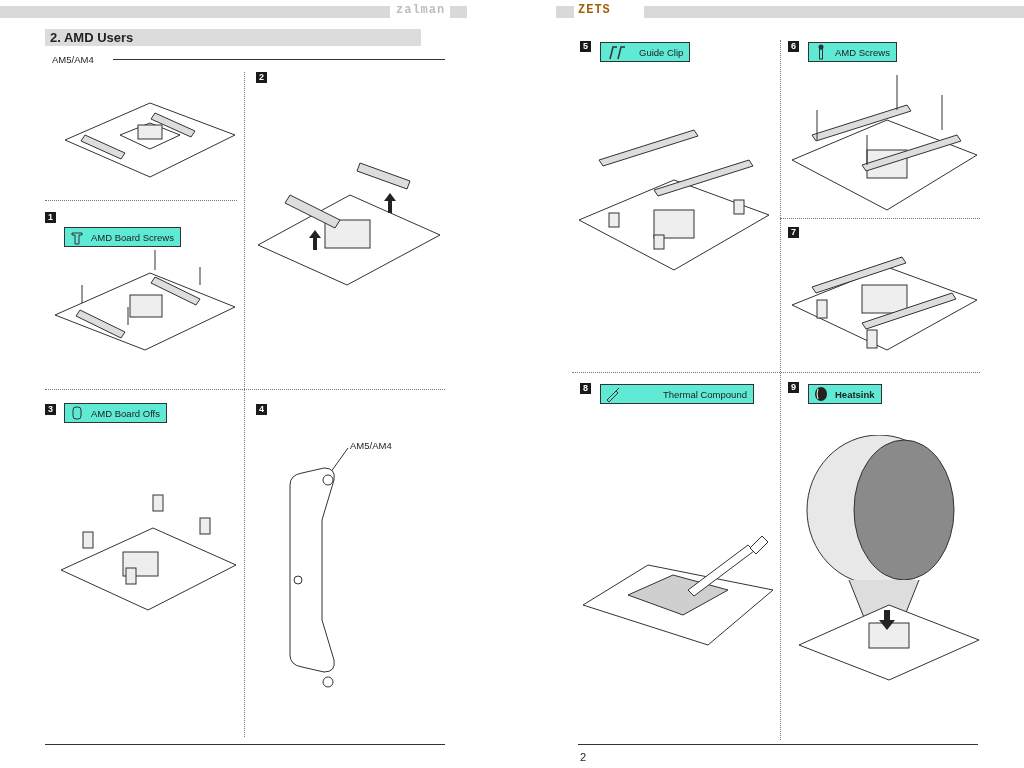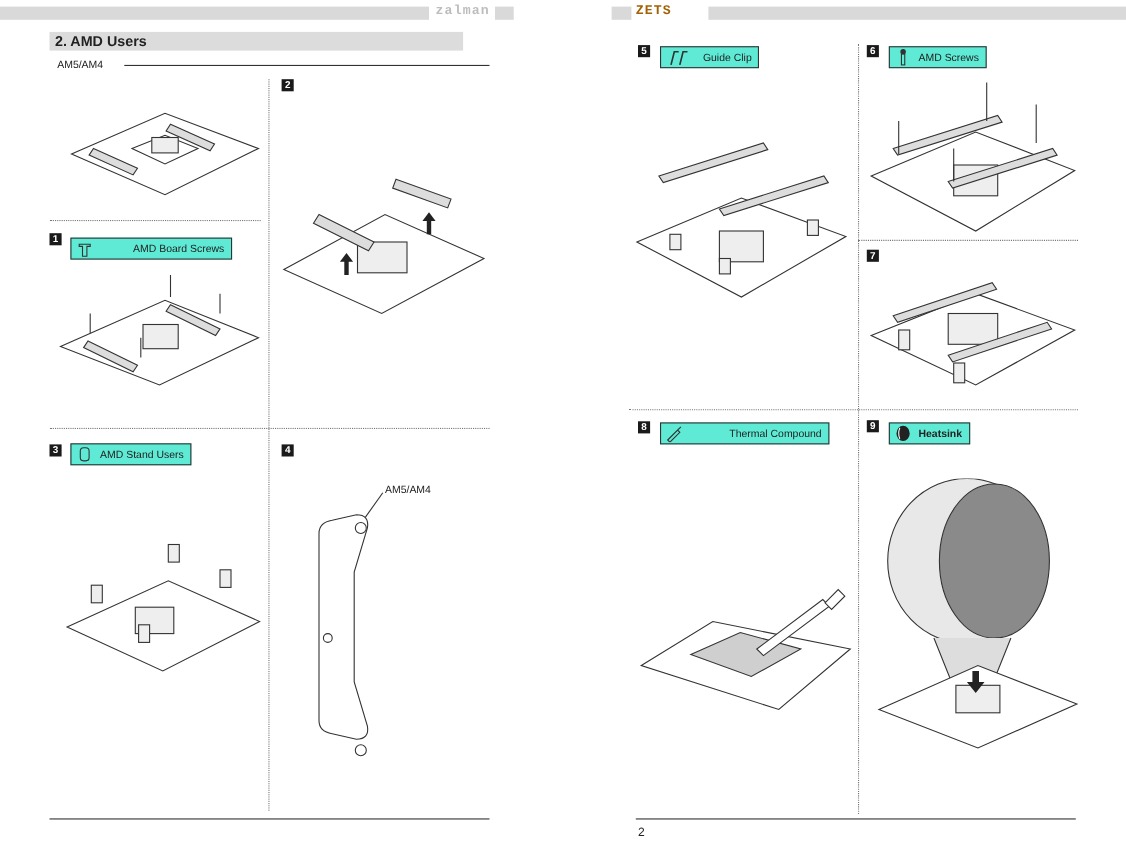--- a/index.html
+++ b/index.html
@@ -51,21 +51,21 @@
 
   <svg class="illus" style="left:60px;top:95px;" width="180" height="90">
     <polygon points="5,45 90,8 175,40 90,82" fill="#fff" stroke="#333"></polygon>
     <polygon points="60,40 90,28 120,40 90,54" fill="#fff" stroke="#333"></polygon>
     <rect x="78" y="30" width="24" height="14" fill="#eee" stroke="#333"></rect>
     <path d="M25,40 l40,18 l-4,6 l-40,-18z" fill="#ddd" stroke="#333"></path>
     <path d="M95,18 l40,18 l-4,6 l-40,-18z" fill="#ddd" stroke="#333"></path>
   </svg>
 
   <div class="step-num" style="left:45px;top:212px;">1</div>
-  <div class="part-box" style="left:64px;top:216px;gap:30px;">
+  <div class="part-box" style="left:64px;top:227px;">
     <svg class="ico" viewBox="0 0 16 16">
         <path d="M3,4 h10 v2 h-3 v9 h-4 v-9 h-3z" fill="none" stroke="#333"></path>
       </svg>
     <span>AMD Board Screws</span>
   </div>
   <svg class="illus" style="left:50px;top:245px;" width="190" height="110">
     <polygon points="5,70 100,28 185,62 95,105" fill="#fff" stroke="#333"></polygon>
     <rect x="80" y="50" width="32" height="22" fill="#eee" stroke="#333"></rect>
     <path d="M30,65 l45,22 l-4,6 l-45,-22z" fill="#ddd" stroke="#333"></path>
     <path d="M105,32 l45,22 l-4,6 l-45,-22z" fill="#ddd" stroke="#333"></path>
@@ -83,21 +83,21 @@
     <path d="M105,8 l50,18 l-3,8 l-50,-18z" fill="#ddd" stroke="#333"></path>
     <path d="M58,95 v-12 h-4 l6,-8 l6,8 h-4 v12z" fill="#222"></path>
     <path d="M133,58 v-12 h-4 l6,-8 l6,8 h-4 v12z" fill="#222"></path>
   </svg>
 
   <div class="step-num" style="left:45px;top:404px;">3</div>
   <div class="part-box" style="left:64px;top:403px;">
     <svg class="ico" viewBox="0 0 16 16">
         <rect x="4" y="2" width="8" height="12" rx="3" fill="none" stroke="#333"></rect>
       </svg>
-    <span>AMD Stand Users</span>
+    <span>AMD Board Offs</span>
   </div>
   <svg class="illus" style="left:58px;top:490px;" width="180" height="125">
     <polygon points="3,80 95,38 178,75 90,120" fill="#fff" stroke="#333"></polygon>
     <rect x="65" y="62" width="35" height="24" fill="#eee" stroke="#333"></rect>
     <rect x="95" y="5" width="10" height="16" fill="#eee" stroke="#333"></rect>
     <rect x="142" y="28" width="10" height="16" fill="#eee" stroke="#333"></rect>
     <rect x="25" y="42" width="10" height="16" fill="#eee" stroke="#333"></rect>
     <rect x="68" y="78" width="10" height="16" fill="#eee" stroke="#333"></rect>
   </svg>
 

